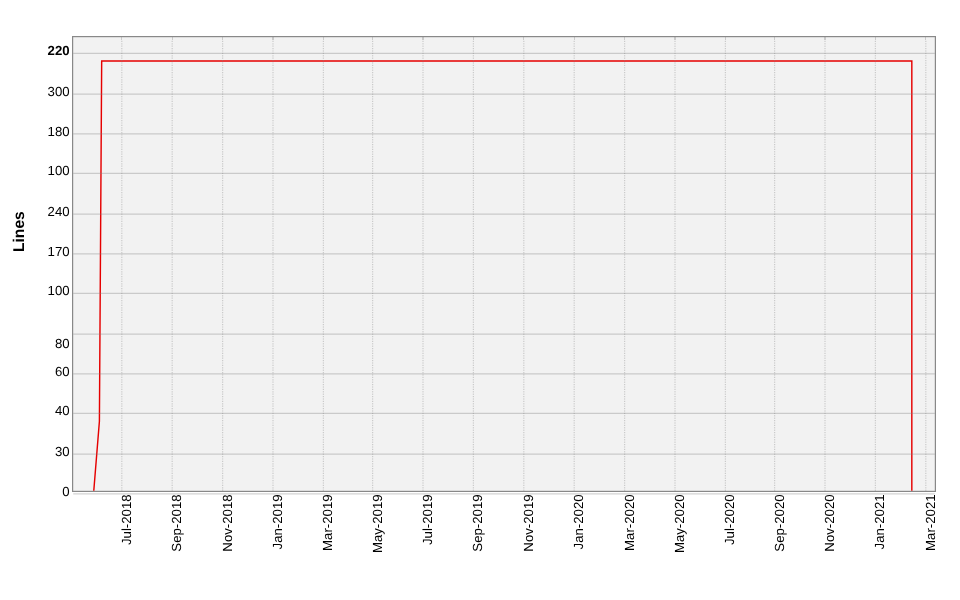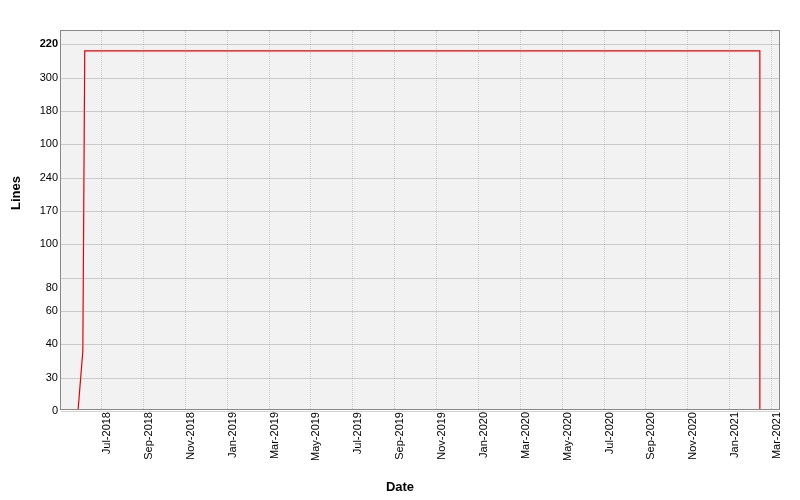--- a/index.html
+++ b/index.html
@@ -128,21 +128,20 @@
       <div class="x-gridline" style="left: 416.875px;"></div>
       <div class="x-gridline" style="left: 458.75px;"></div>
       <div class="x-gridline" style="left: 500.625px;"></div>
       <div class="x-gridline" style="left: 542.5px;"></div>
       <div class="x-gridline" style="left: 584.375px;"></div>
       <div class="x-gridline" style="left: 626.25px;"></div>
       <div class="x-gridline" style="left: 668.125px;"></div>
       <div class="x-gridline" style="left: 710px;"></div>
     </div>
 
-  <div class="xlabel">Date</div>
 
 <div class="y-tick" style="top: 410px;">0</div>
     <div class="y-tick" style="top: 376.667px;">30</div>
     <div class="y-tick" style="top: 343.333px;">40</div>
     <div class="y-tick" style="top: 310px;">60</div>
     <div class="y-tick" style="top: 287px;">80</div>
     <div class="y-tick" style="top: 243.333px;">100</div>
     <div class="y-tick" style="top: 210px;">170</div>
     <div class="y-tick" style="top: 176.667px;">240</div>
     <div class="y-tick" style="top: 143.333px;">100</div>

